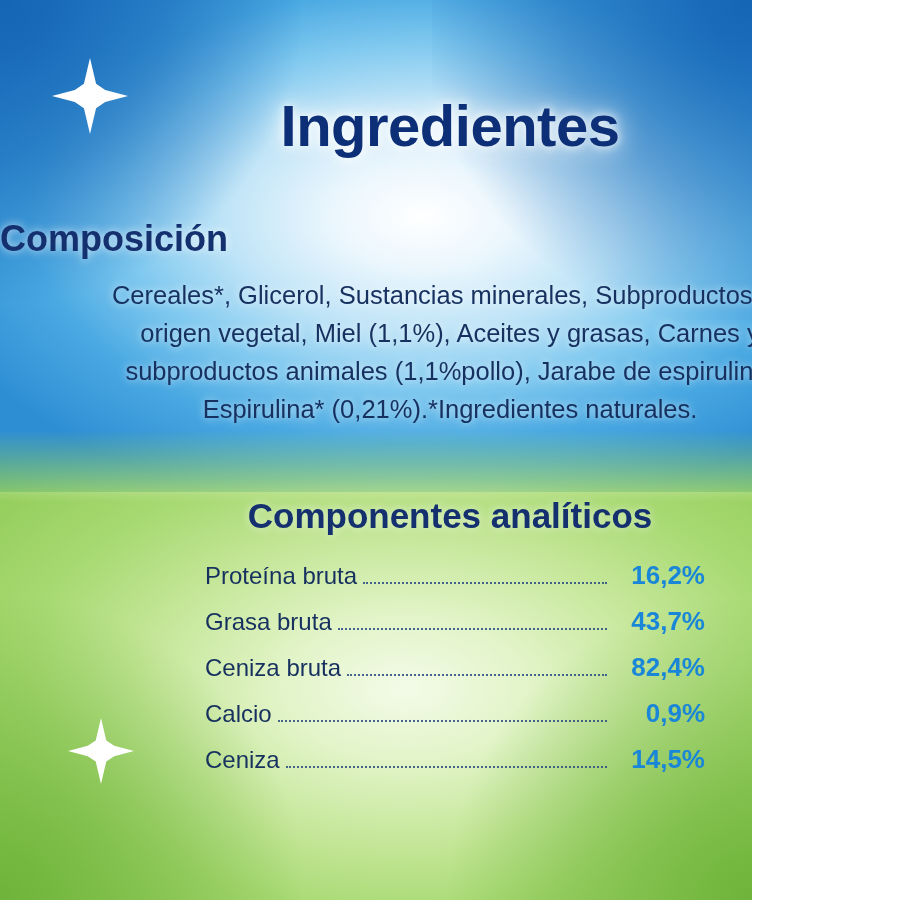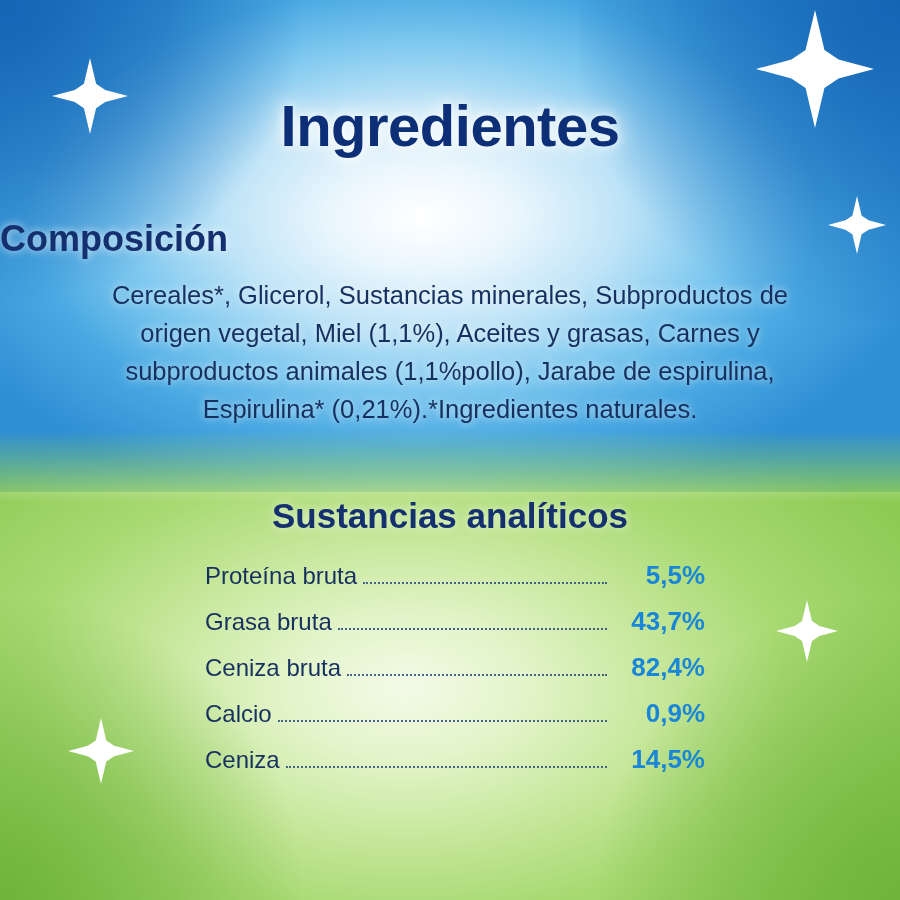--- a/index.html
+++ b/index.html
@@ -8,21 +8,21 @@
   }
   body {
     width: 900px;
     height: 900px;
     overflow: hidden;
     font-family: "Liberation Sans", sans-serif;
   }
 
   #page {
     position: relative;
-    width: 900px;
+    width: 752px;
     height: 900px;
     overflow: hidden;
     background: #ffffff;
   }
 
   
   .bg-top {
     position: absolute;
     left: 0; top: 0;
     width: 900px;
@@ -188,28 +188,28 @@
   <div class="sparkle" style="left:776px; top:600px; width:62px; height:62px;"></div>
   <div class="sparkle" style="left:68px; top:718px; width:66px; height:66px;"></div>
 
   <div class="content">
     <div class="title">Ingredientes</div>
 
     <div class="subtitle-comp">Composición</div>
 
     <div class="ingredients-text">Cereales*, Glicerol, Sustancias minerales, Subproductos de origen vegetal, Miel (1,1%), Aceites y grasas, Carnes y subproductos animales (1,1%pollo), Jarabe de espirulina, Espirulina* (0,21%).*Ingredientes naturales.</div>
 
-    <div class="subtitle-analytic">Sustancias analíticos</div>
+    <div class="subtitle-analytic">Componentes analíticos</div>
 
     <div class="analytic-table">
 
       <div class="a-row">
         <span class="a-label">Proteína bruta</span>
         <span class="a-dots"></span>
-        <span class="a-value">5,5%</span>
+        <span class="a-value">16,2%</span>
       </div>
 
       <div class="a-row">
         <span class="a-label">Grasa bruta</span>
         <span class="a-dots"></span>
         <span class="a-value">43,7%</span>
       </div>
 
       <div class="a-row">
         <span class="a-label">Ceniza bruta</span>

